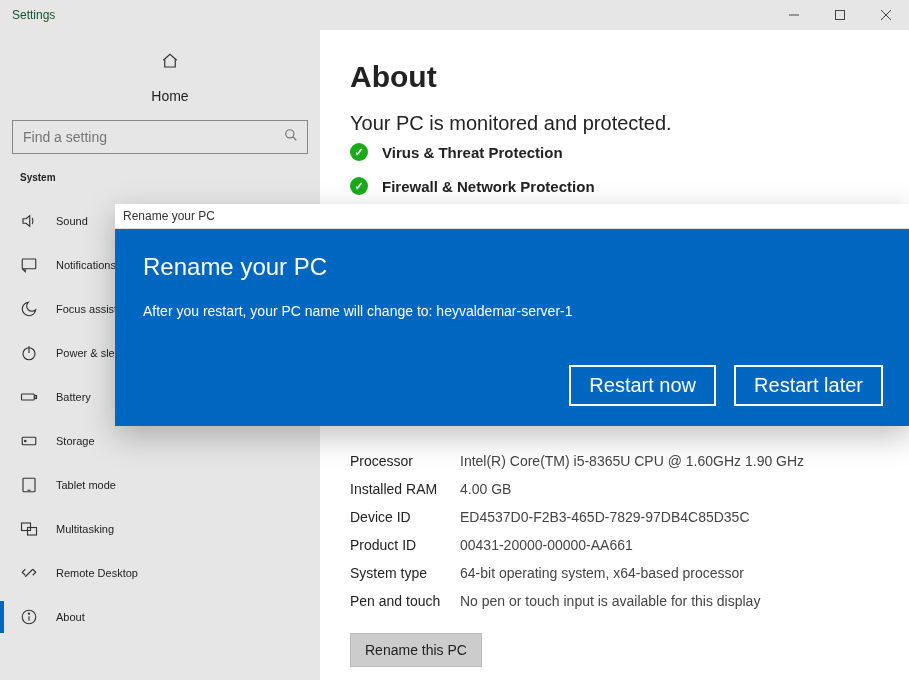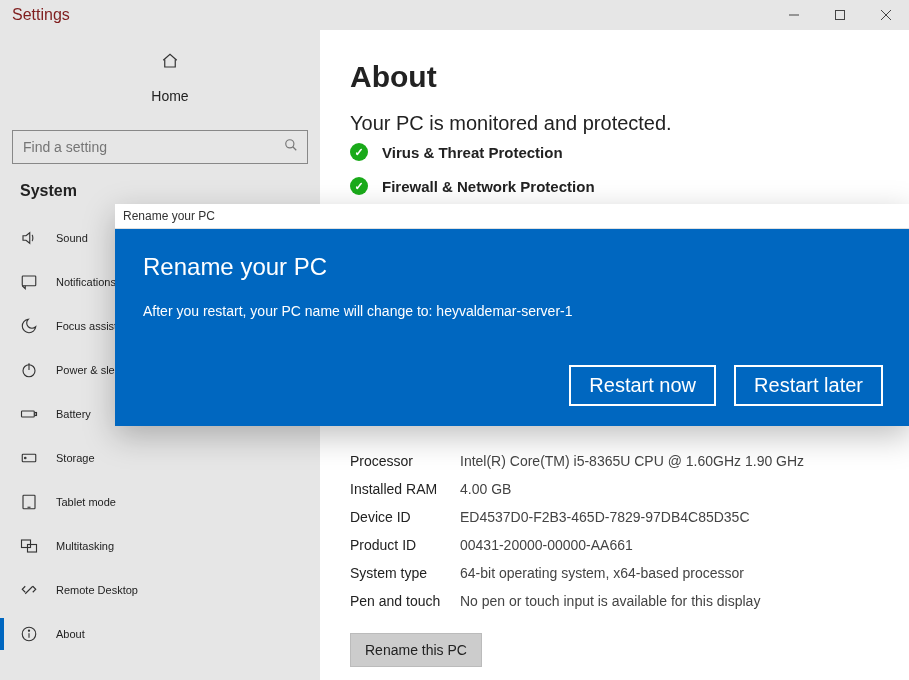--- a/index.html
+++ b/index.html
@@ -1,34 +1,34 @@
 <!DOCTYPE html>
 <html><head>
 <meta charset="utf-8">
 <style>
   * { box-sizing: border-box; margin: 0; padding: 0; font-family: "Segoe UI", Tahoma, sans-serif; }
   body { width: 909px; height: 680px; overflow: hidden; background: #fff; position: relative; }
   
   .titlebar { height: 30px; display: flex; align-items: center; justify-content: space-between; background: #e6e6e6; padding-left: 12px; }
-  .titlebar .title { font-size: 16px; color: #7f1d1d; }
+  .titlebar .title { font-size: 12px; color: #14532d; }
   .win-controls { display: flex; }
   .win-btn { width: 46px; height: 30px; display: flex; align-items: center; justify-content: center; color: #444; }
   .win-btn svg { stroke: #444; }
   
   .frame { display: flex; height: calc(100% - 30px); }
   .sidebar { width: 320px; background: #e6e6e6; padding: 10px 0 0 0; }
   .content { flex: 1; background: #fff; padding: 30px 30px 0 30px; position: relative; }
   
   .nav-home { display: flex; align-items: center; gap: 18px; padding: 12px 0 12px 20px; font-size: 14px; color: #222; flex-direction: column; }
   .nav-home .icon { width: 18px; height: 18px; display: flex; align-items: center; justify-content: center; }
-  .search-wrap { padding: 0 12px; margin-top: 14px; }
+  .search-wrap { padding: 0 12px; margin-top: 4px; }
   .search { width: 100%; height: 34px; border: 1px solid #888; background: #e6e6e6; padding: 0 34px 0 10px; font-size: 14px; color: #666; }
   .search-box { position: relative; }
   .search-icon { position: absolute; right: 10px; top: 50%; transform: translateY(-50%); color: #777; }
-  .cat-label { font-weight: 600; font-size: 16px; padding: 18px 0 10px 20px; color: #222; }
+  .cat-label { font-weight: 600; font-size: 10px; padding: 18px 0 10px 20px; color: #222; }
   .nav-list { list-style: none; margin-top: 6px; }
   .nav-item { display: flex; align-items: center; gap: 18px; padding: 13px 0 13px 20px; font-size: 11px; color: #222; position: relative; }
   .nav-item.active::before { content:""; position:absolute; left:0; top:6px; bottom:6px; width:4px; background:#0067c0; }
   .nav-item .icon { width: 18px; height: 18px; display: flex; align-items: center; justify-content: center; color: #333; }
   
   h1.page-title { font-size: 30px; font-weight: 600; color: #222; margin-bottom: 18px; }
   .subhead { font-size: 20px; color: #222; }
   .prot-list { list-style: none; }
   .prot-item { display:flex; align-items:center; gap:14px; font-size:15px; font-weight:600; color:#222; padding: 8px 0; }
   .check-circle { width:18px; height:18px; border-radius:50%; background:#1aaa1a; display:flex; align-items:center; justify-content:center; color:#fff; font-size:11px; }

